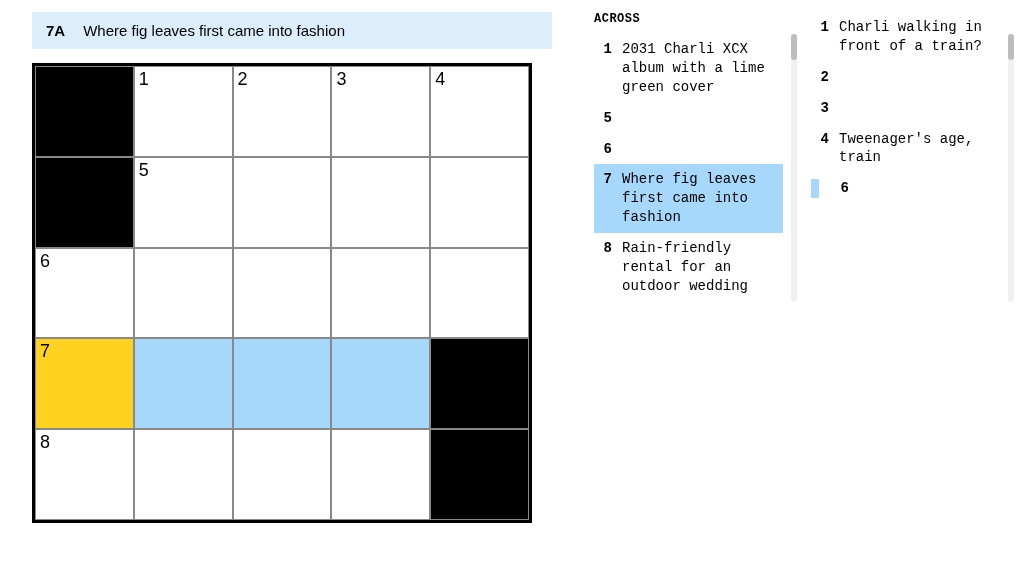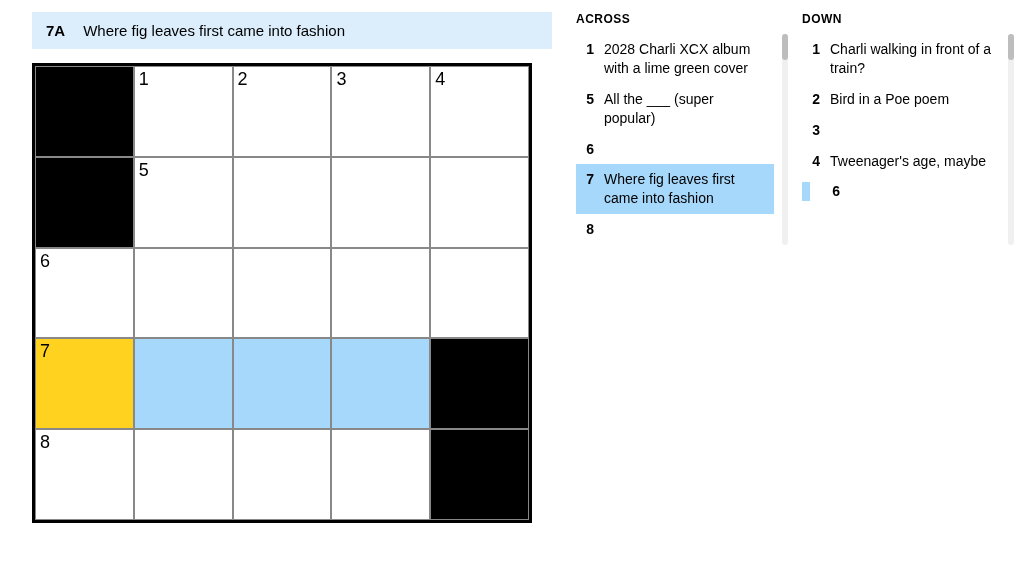--- a/index.html
+++ b/index.html
@@ -58,21 +58,22 @@
     top: 2px;
     left: 4px;
     font-family: Arial, Helvetica, sans-serif;
     font-size: 18px;
     font-weight: 400;
   }
   .clue-cols {
     display: flex;
     gap: 20px;
     flex: 1;
-    font-family: Liberation Sans, sans-serif;
+    font-family: Liberation Mono, monospace;
+    margin-left: 18px;
   }
   .clue-col {
     flex: 1;
     position: relative;
     padding-right: 8px;
   }
   .clue-col h3 {
     font-size: 12px;
     letter-spacing: 0.5px;
     margin: 0 0 8px 0;
@@ -179,59 +180,57 @@
       </div>
   </div>
 
   <div class="clue-cols">
 
     <div class="clue-col">
       <h3>ACROSS</h3>
       <div id="across-list">
           <div class="clue-item">
             <span class="cn">1</span>
-            <span class="ct">2028 Charli XCX album with a lime green cover</span>
+            <span class="ct">2031 Charli XCX album with a lime green cover</span>
           </div>
           <div class="clue-item">
             <span class="cn">5</span>
-            <span class="ct">All the ___ (super popular)</span>
           </div>
           <div class="clue-item">
             <span class="cn">6</span>
           </div>
           <div class="clue-item selected">
             <span class="cn">7</span>
             <span class="ct">Where fig leaves first came into fashion</span>
           </div>
           <div class="clue-item">
             <span class="cn">8</span>
+            <span class="ct">Rain-friendly rental for an outdoor wedding</span>
           </div>
         </div>
       <div class="scrollbar">
           <div class="thumb"></div>
         </div>
     </div>
 
     <div class="clue-col">
-      <h3>DOWN</h3>
       <div id="down-list">
           <div class="clue-item">
             <span class="cn">1</span>
             <span class="ct">Charli walking in front of a train?</span>
           </div>
           <div class="clue-item">
             <span class="cn">2</span>
-            <span class="ct">Bird in a Poe poem</span>
           </div>
           <div class="clue-item">
             <span class="cn">3</span>
           </div>
           <div class="clue-item">
             <span class="cn">4</span>
-            <span class="ct">Tweenager's age, maybe</span>
+            <span class="ct">Tweenager's age, train</span>
           </div>
           <div class="clue-item barred">
             <div class="left-bar"></div>
             <div class="inner">
               <span class="cn">6</span>
             </div>
           </div>
         </div>
       <div class="scrollbar">
           <div class="thumb"></div>

